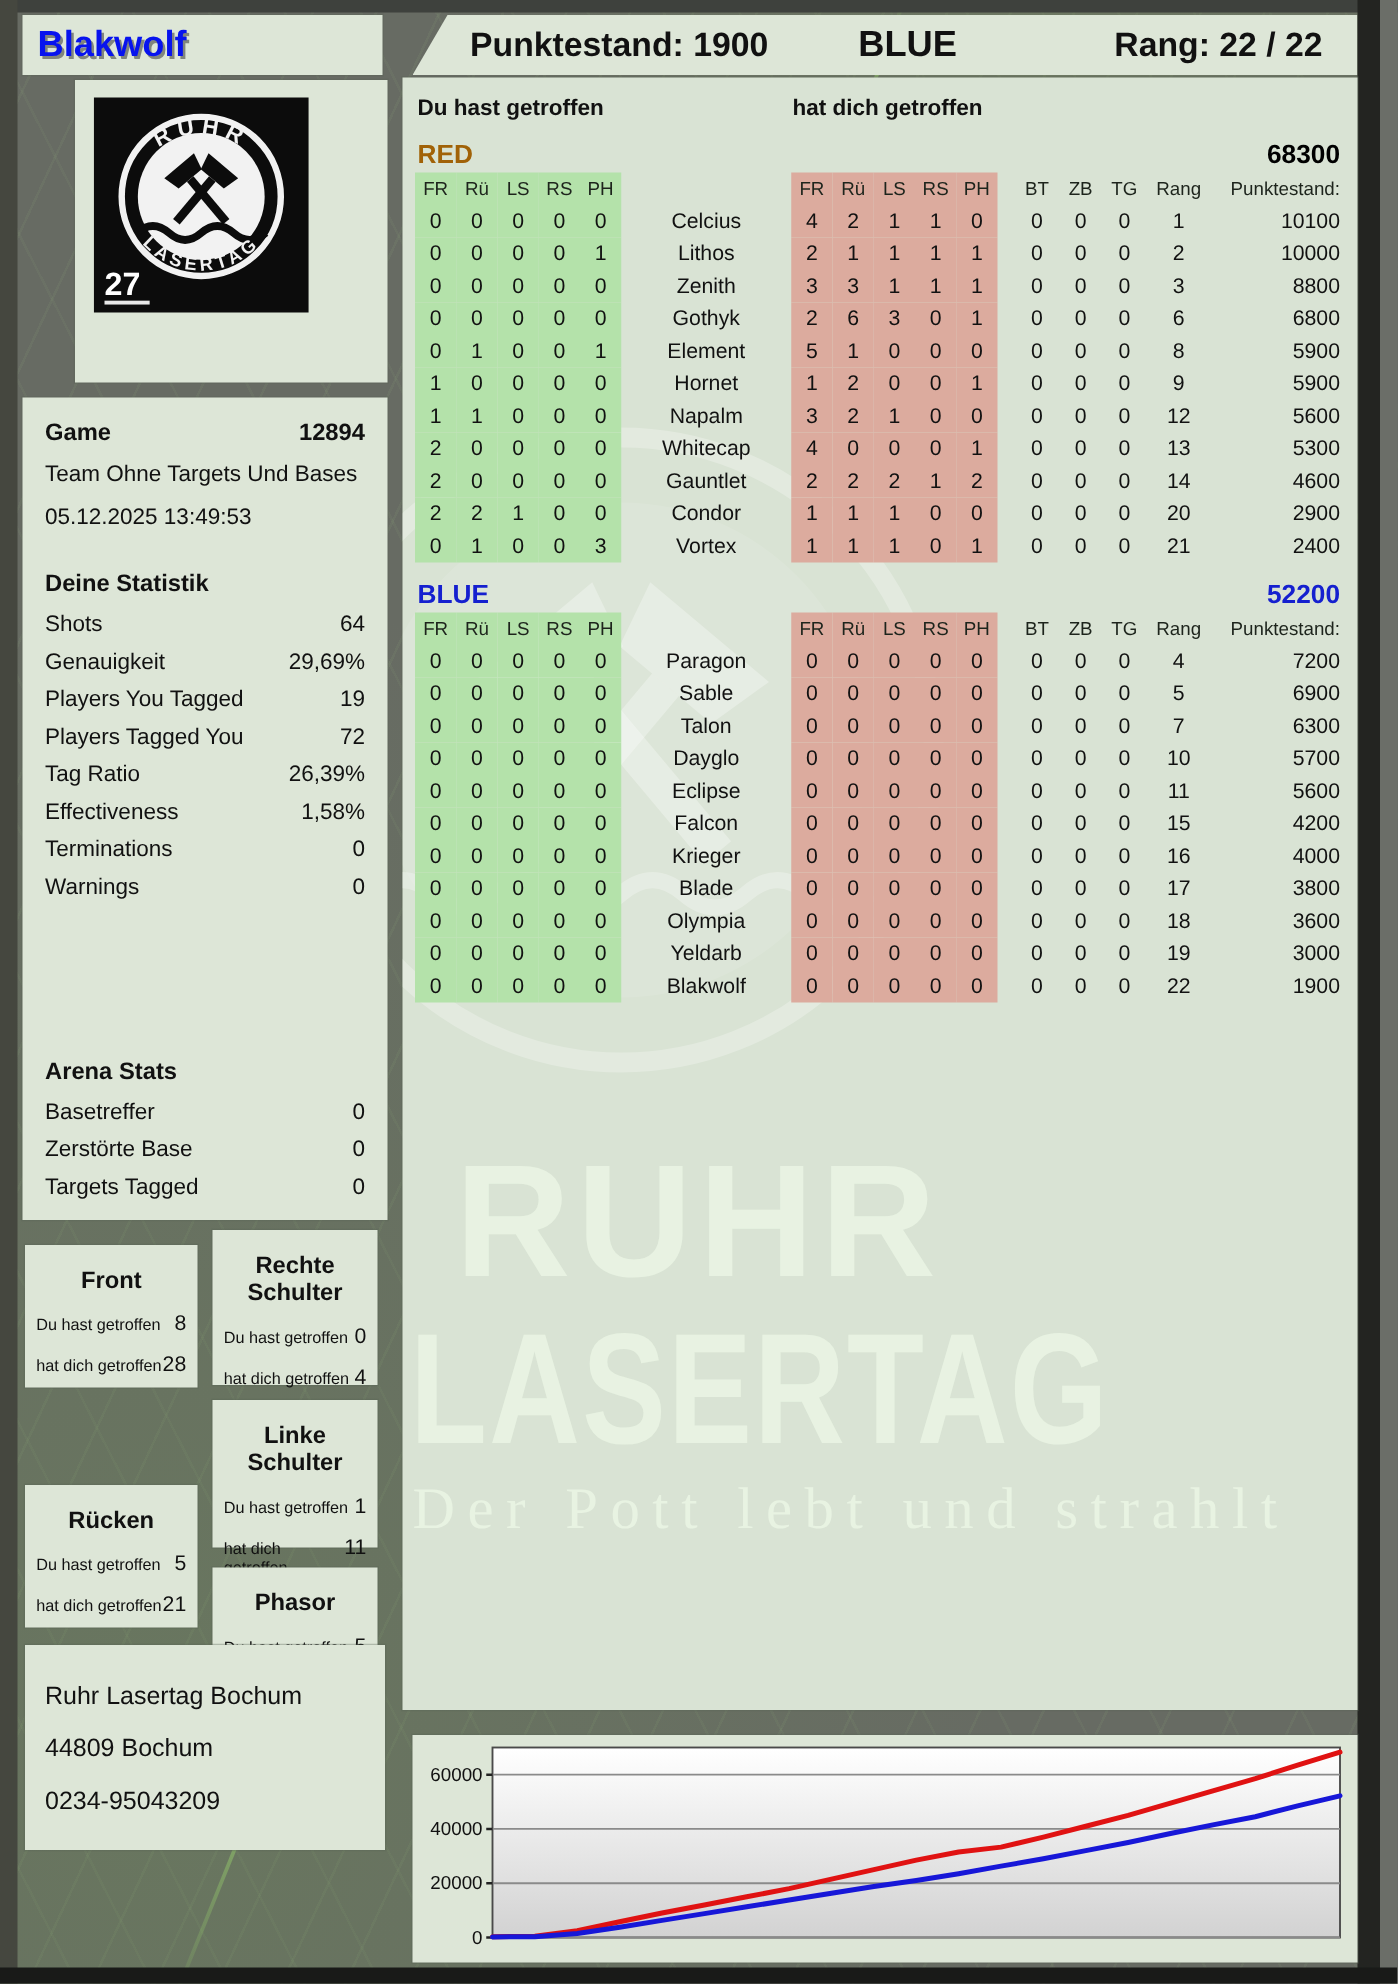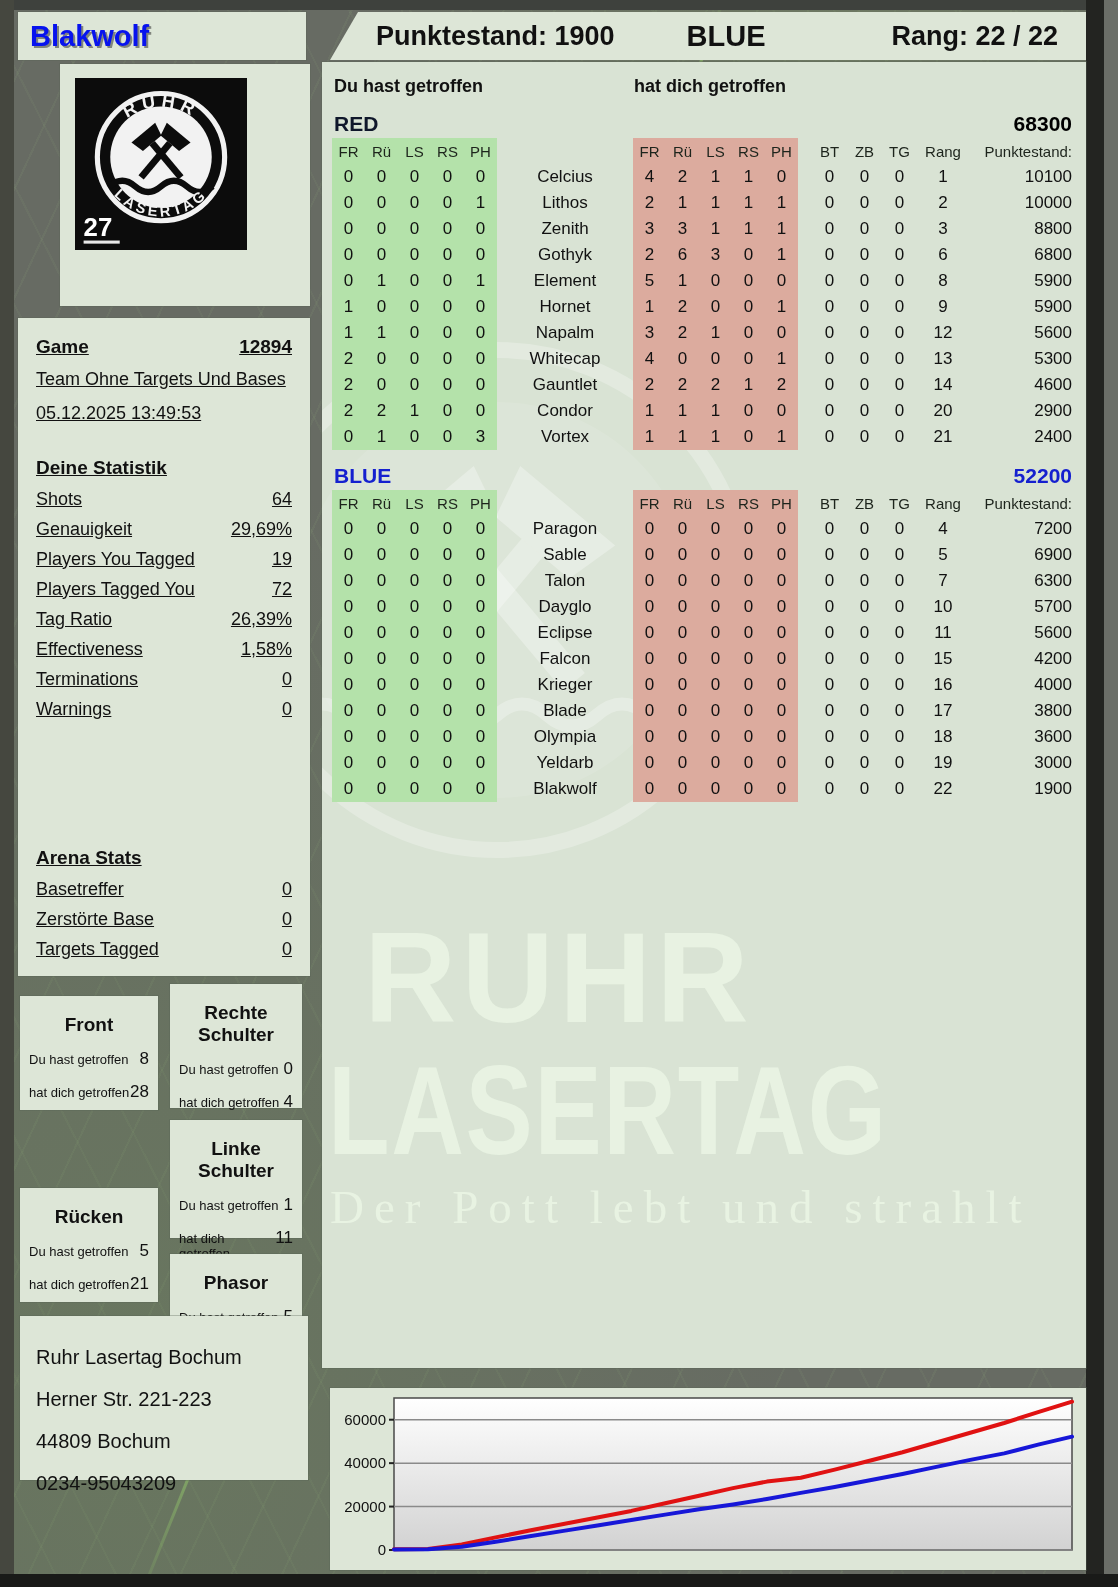--- a/index.html
+++ b/index.html
@@ -31,21 +31,21 @@
     display:flex;align-items:center;box-sizing:border-box;padding:0 28px 0 46px;}
   #header-band .score{font-size:27px;font-weight:bold;}
   #header-band .team{font-size:29px;font-weight:bold;margin-left:72px;}
   #header-band .rank{font-size:27px;font-weight:bold;margin-left:auto;}
 
   
   #logo-panel{left:60px;top:64px;width:250px;height:242px;}
   #logo-panel svg{position:absolute;left:15px;top:12px;}
 
   
-  #stats-panel{left:18px;top:318px;width:292px;height:658px;box-sizing:border-box;padding:14px 18px;text-decoration:underline;}
+  #stats-panel{left:18px;top:318px;width:292px;height:658px;box-sizing:border-box;padding:14px 18px;}
   .kv{display:flex;justify-content:space-between;font-size:18px;height:30px;align-items:center;}
   .kv .k{}
   .sec-title{font-weight:bold;font-size:19px;height:32px;display:flex;align-items:center;}
   .game-head{display:flex;justify-content:space-between;font-weight:bold;font-size:19px;height:30px;align-items:center;}
   .plain-line{font-size:18px;height:34px;display:flex;align-items:center;}
 
   
   .zone{box-sizing:border-box;padding:16px 9px;}
   .zone .ztitle{font-weight:bold;font-size:19px;text-align:center;margin-top:2px;}
   .zone .zrow{display:flex;justify-content:space-between;align-items:baseline;margin-top:13px;}
@@ -257,21 +257,20 @@
         <span class="zv">5</span>
       </div>
     <div class="zrow">
         <span class="zl">hat dich getroffen</span>
         <span class="zv">8</span>
       </div>
   </div>
 
   <div class="panel" id="address-box">
     <div class="aline">Ruhr Lasertag Bochum</div>
-    <div class="aline">Herner Str. 221-223</div>
     <div class="aline">44809 Bochum</div>
     <div class="aline">0234-95043209</div>
   </div>
 
   <div class="panel" id="main-panel">
     <svg class="wm" id="wm-logo" width="600" height="600" viewBox="0 0 600 600">
       <circle cx="300" cy="300" r="250" fill="none" stroke="rgba(255,255,255,0.26)" stroke-width="16"></circle>
       <circle cx="300" cy="300" r="198" fill="rgba(255,255,255,0.10)"></circle>
       <g fill="rgba(255,255,255,0.30)">
         <g transform="translate(300,290) rotate(40)">
@@ -290,21 +289,21 @@
     <div class="wm" id="wm-tag">Der Pott lebt und strahlt</div>
 
     <div class="content">
       <div class="hit-labels">
         <span class="l1">Du hast getroffen</span>
         <span class="l2">hat dich getroffen</span>
       </div>
       <div id="teams-container">
           <div class="team-section">
             <div class="team-head">
-              <span style="color: #0f172a;">RED</span>
+              <span style="color: #a16207;">RED</span>
               <span style="color: #000000;">68300</span>
             </div>
             <div class="tbl">
               <div class="cell hdr green-bg">FR</div>
               <div class="cell hdr green-bg">Rü</div>
               <div class="cell hdr green-bg">LS</div>
               <div class="cell hdr green-bg">RS</div>
               <div class="cell hdr green-bg">PH</div>
               <div class="cell name"></div>
               <div class="cell hdr red-bg">FR</div>

